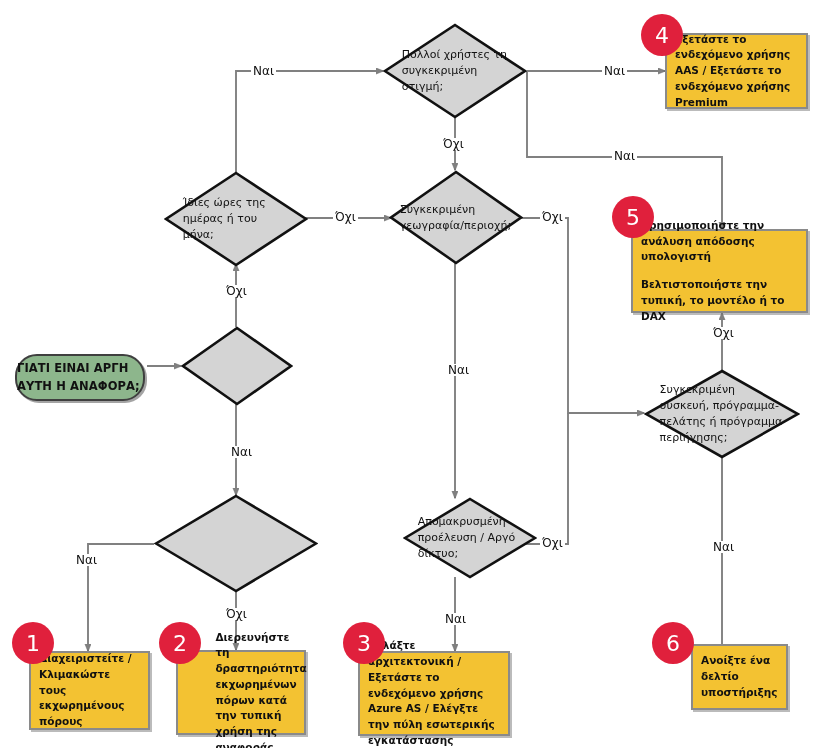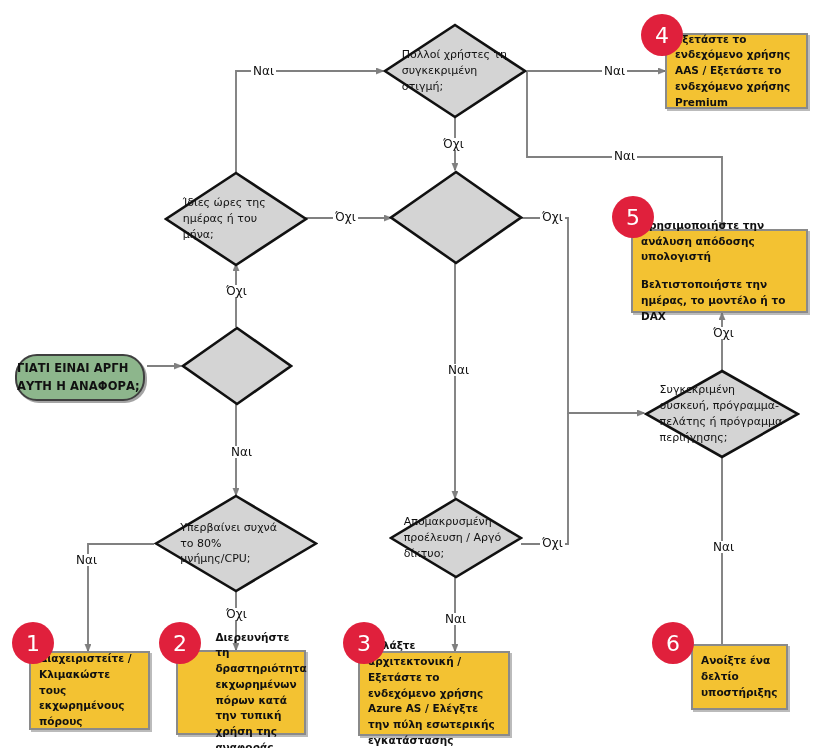--- a/index.html
+++ b/index.html
@@ -185,36 +185,36 @@
     <svg class="dia" viewBox="0 0 144 96" preserveAspectRatio="none">
       <polygon points="72,2 142,48 72,94 2,48" fill="#D4D4D4" stroke="#111111" stroke-width="2.6"></polygon>
     </svg>
     <span class="dia-label">Ίδιες ώρες της ημέρας ή του μήνα;</span>
   </div>
 
   <div class="node decision" style="left:389px; top:170px; width:134px; height:95px;">
     <svg class="dia" viewBox="0 0 134 95" preserveAspectRatio="none">
       <polygon points="67,2 132,47.5 67,93 2,47.5" fill="#D4D4D4" stroke="#111111" stroke-width="2.6"></polygon>
     </svg>
+    <span class="dia-label" style="width:84%;">Συγκεκριμένη γεωγραφία/περιοχή;</span>
   </div>
 
   <div class="node decision" style="left:181px; top:326px; width:112px; height:80px;">
     <svg class="dia" viewBox="0 0 112 80" preserveAspectRatio="none">
       <polygon points="56,2 110,40 56,78 2,40" fill="#D4D4D4" stroke="#111111" stroke-width="2.6"></polygon>
     </svg>
   </div>
 
   <div class="node decision" style="left:154px; top:494px; width:164px; height:99px;">
     <svg class="dia" viewBox="0 0 164 99" preserveAspectRatio="none">
       <polygon points="82,2 162,49.5 82,97 2,49.5" fill="#D4D4D4" stroke="#111111" stroke-width="2.6"></polygon>
     </svg>
-    <span class="dia-label" style="width:68%;">Υπερβαίνει συχνά το 80% μνήμης/CPU;</span>
-  </div>
-
-  <div class="node decision" style="left:389px; top:497px; width:134px; height:82px;">
+  </div>
+
+  <div class="node decision" style="left:403px; top:497px; width:134px; height:82px;">
     <svg class="dia" viewBox="0 0 134 82" preserveAspectRatio="none">
       <polygon points="67,2 132,41 67,80 2,41" fill="#D4D4D4" stroke="#111111" stroke-width="2.6"></polygon>
     </svg>
     <span class="dia-label" style="width:78%;">Απομακρυσμένη προέλευση / Αργό δίκτυο;</span>
   </div>
 
   <div class="node decision" style="left:644px; top:369px; width:156px; height:90px;">
     <svg class="dia" viewBox="0 0 156 90" preserveAspectRatio="none">
       <polygon points="78,2 154,45 78,88 2,45" fill="#D4D4D4" stroke="#111111" stroke-width="2.6"></polygon>
     </svg>
@@ -222,21 +222,21 @@
   </div>
 
   <div class="node action" style="left:665px; top:33px; width:143px; height:76px;">
     <span>Εξετάστε το ενδεχόμενο χρήσης AAS / Εξετάστε το ενδεχόμενο χρήσης Premium</span>
   </div>
   <div class="badge" style="left:641px; top:14px;">4</div>
 
   <div class="node action" style="left:631px; top:229px; width:177px; height:84px;">
     <div class="multi-para">
       <p>Χρησιμοποιήστε την ανάλυση απόδοσης υπολογιστή</p>
-      <p>Βελτιστοποιήστε την ημέρας, το μοντέλο ή το DAX</p>
+      <p>Βελτιστοποιήστε την τυπική, το μοντέλο ή το DAX</p>
     </div>
   </div>
   <div class="badge" style="left:612px; top:196px;">5</div>
 
   <div class="node action" style="left:29px; top:651px; width:121px; height:79px;">
     <span>Διαχειριστείτε / Κλιμακώστε τους εκχωρημένους πόρους</span>
   </div>
   <div class="badge" style="left:12px; top:622px;">1</div>
 
   <div class="node action" style="left:176px; top:650px; width:130px; height:85px;padding-left:48px;">

